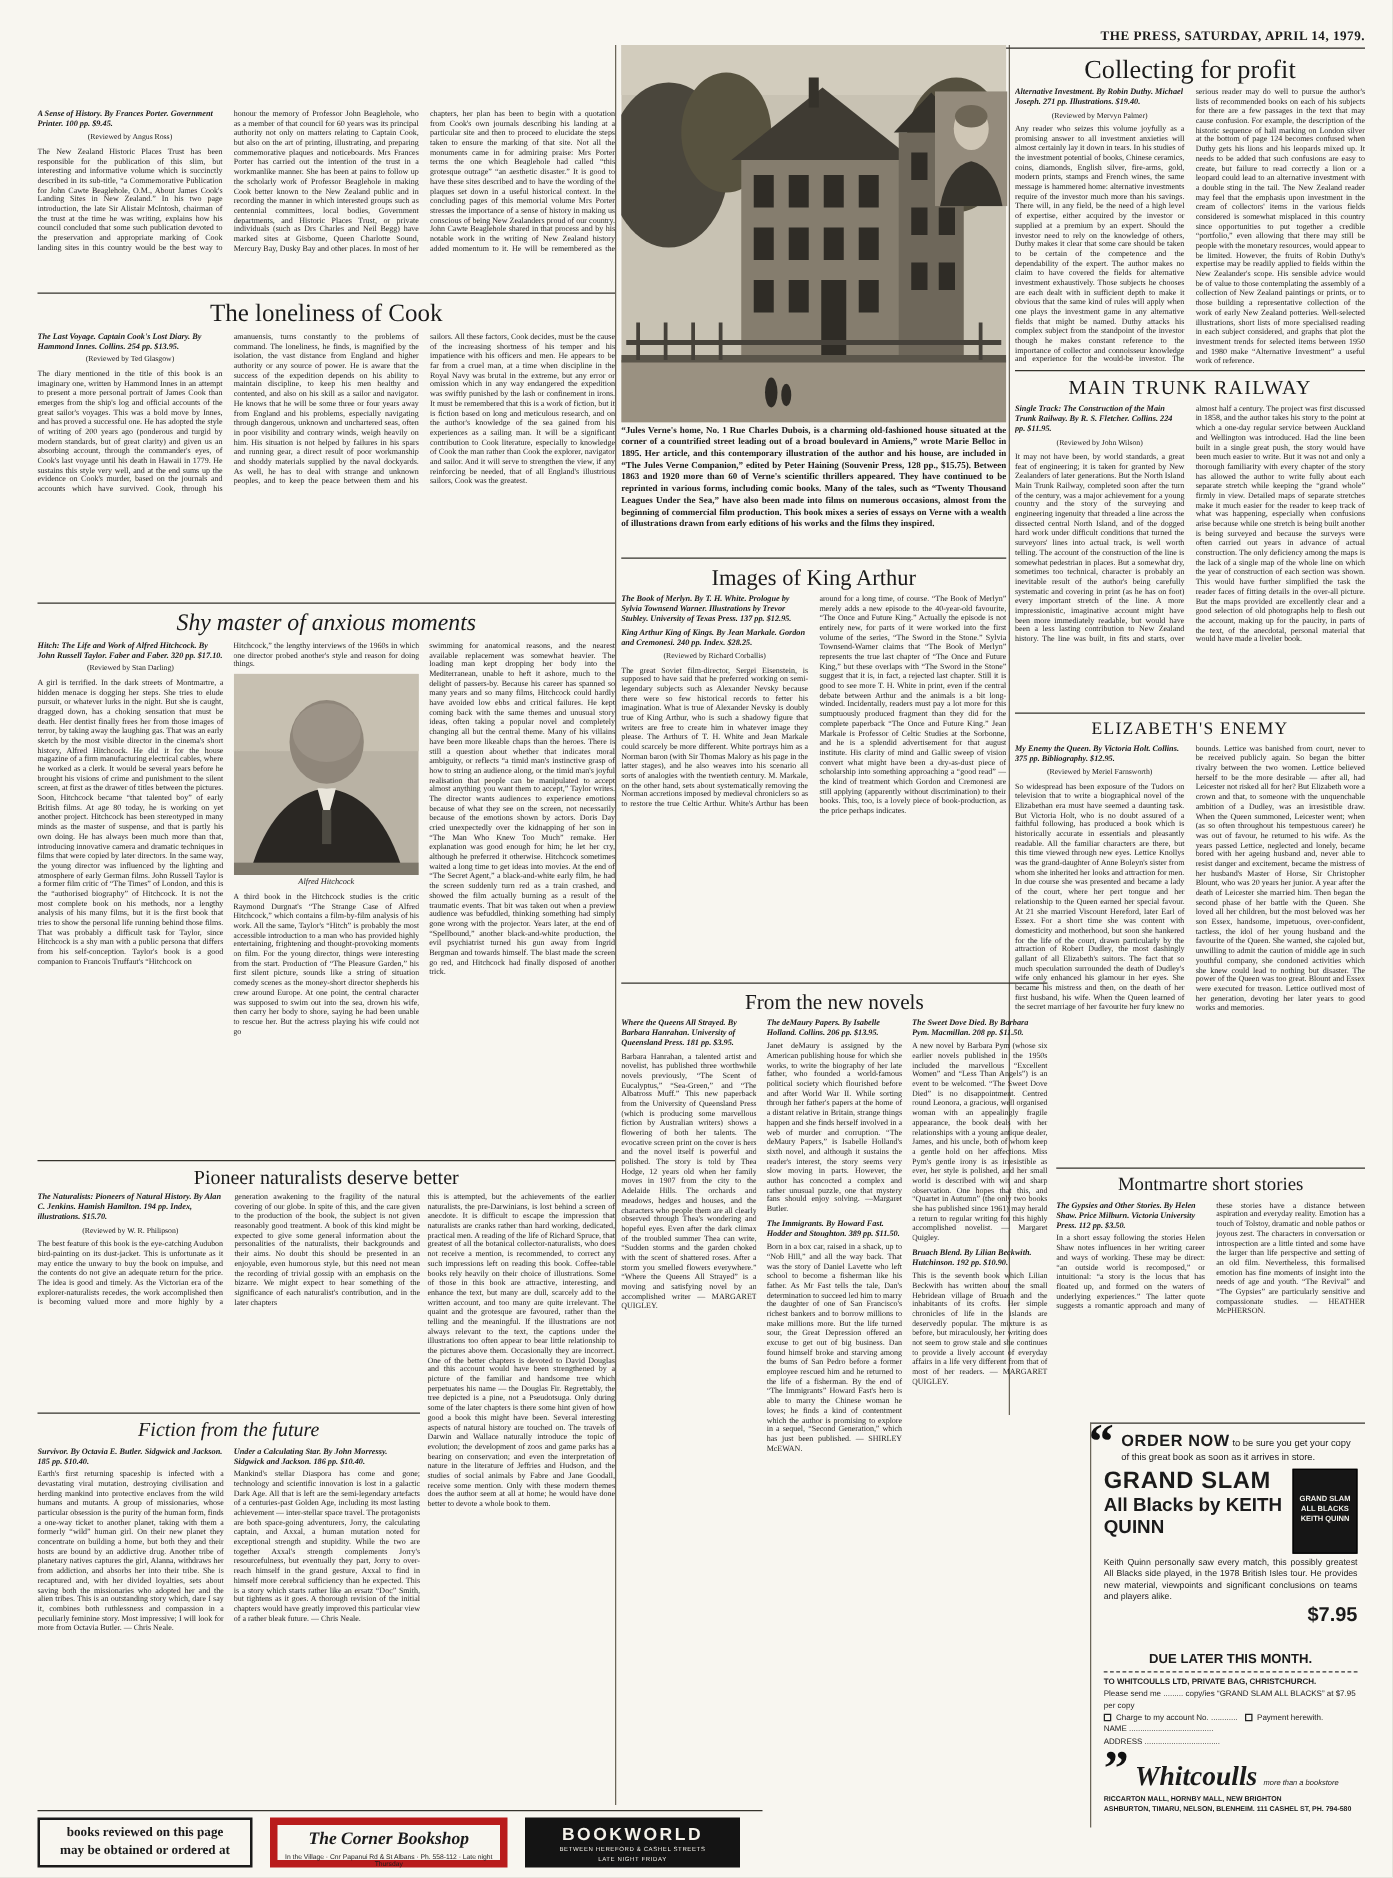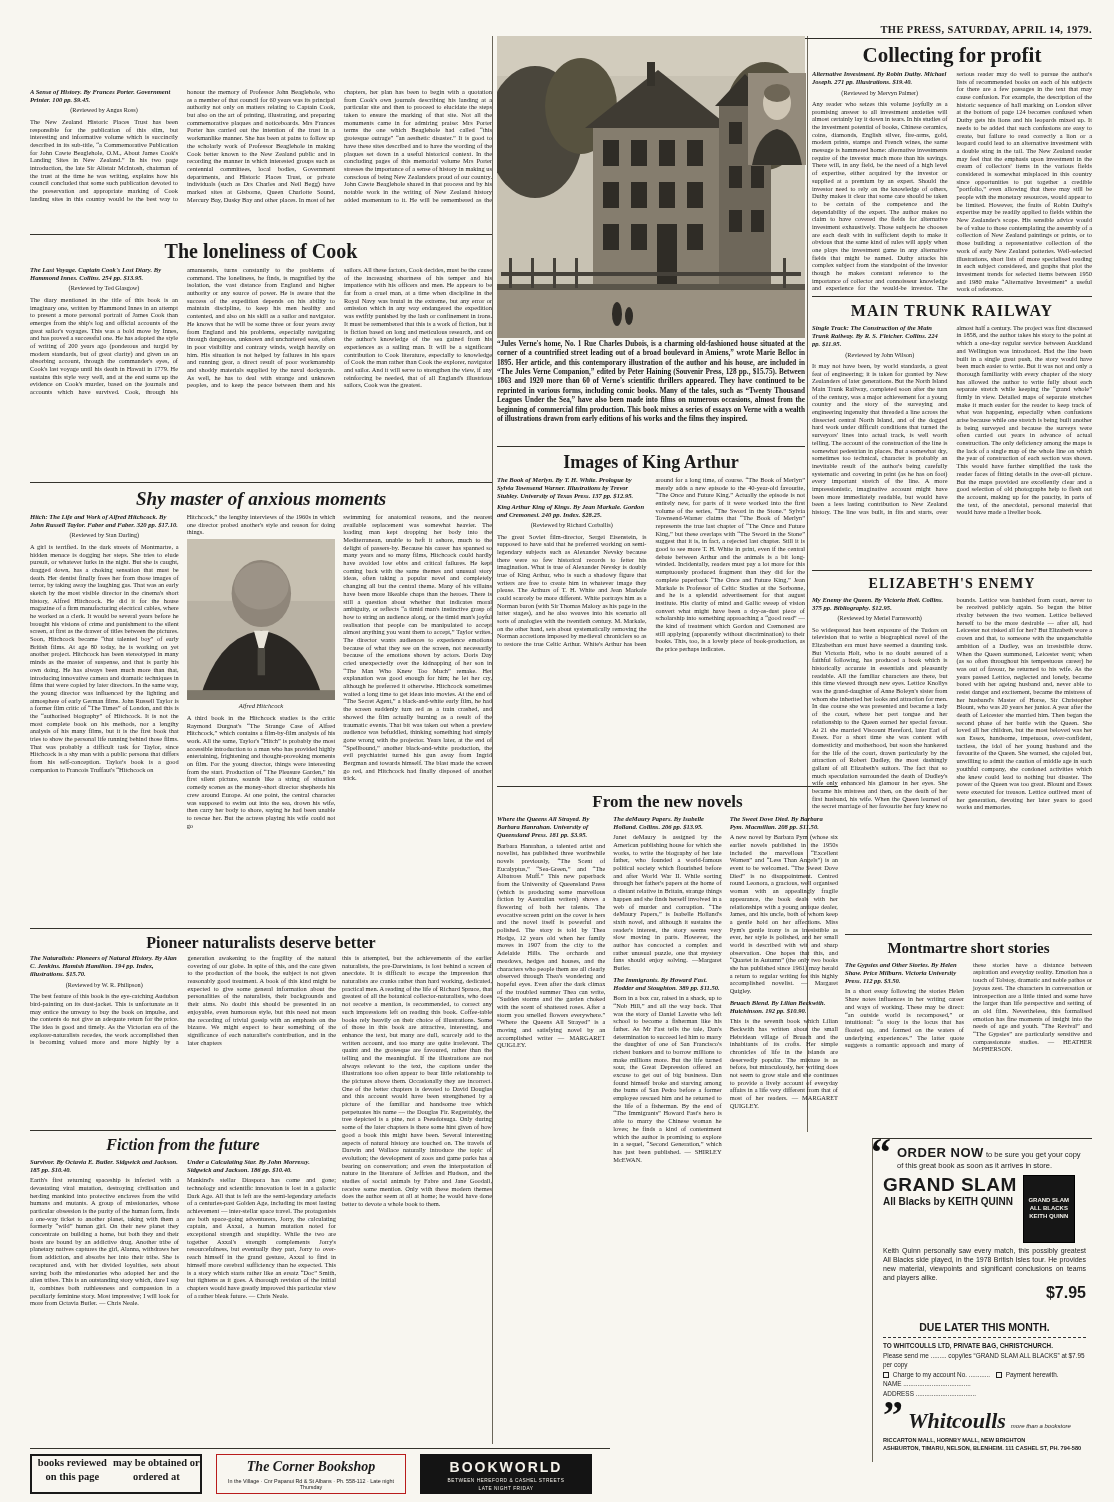--- a/index.html
+++ b/index.html
@@ -9,21 +9,21 @@
           font-family:"Liberation Serif", serif; }
   .abs { position:absolute; }
   .vrule { position:absolute; width:1px; background:#6b6659; }
 
   .dateline { font-size:10.5px; font-weight:bold; letter-spacing:.4px;
               text-align:right; border-bottom:1px solid #2e2c27; padding-bottom:3px; }
 
   .masthead { border:2px solid #151515; border-radius:8px; padding:3px 10px 5px;
               text-align:center; font-weight:bold; font-size:29px; letter-spacing:.5px; }
 
-  h2.hl { text-align:center; font-weight:bold; margin:2px 0 4px; line-height:1.05; }
+  h2.hl { text-align:center; font-weight:normal; margin:2px 0 4px; line-height:1.05; }
   .it { font-style:italic; }
 
   .body { font-size:6.4px; line-height:1.2; text-align:justify; overflow:hidden; }
   .cols2 { column-count:2; column-gap:9px; }
   .cols3 { column-count:3; column-gap:9px; }
   .binfo { display:block; font-weight:bold; font-style:italic; font-size:6.6px;
            margin-bottom:2px; text-align:left; line-height:1.25; }
   .reviewer { display:block; text-align:center; font-size:6.2px; margin:1px 0 4px; }
   .rule-top { border-top:1px solid #35332c; padding-top:4px; }
 
@@ -38,43 +38,43 @@
 
   
   .ad { border-top:1px solid #35332c; border-left:1px solid #6b6659; padding:4px 6px 0 10px;
         font-family:"Liberation Sans", sans-serif; }
   .bigquote { font-family:"Liberation Serif", serif; font-weight:bold; font-size:40px;
               line-height:.6; color:#111; }
   .order { font-size:7.5px; line-height:1.25; margin:2px 0 4px; }
   .order b { font-size:13px; letter-spacing:.5px; }
   .gs-row { display:flex; gap:6px; align-items:flex-start; margin-bottom:3px; }
   .gs-title { font-size:19px; font-weight:bold; letter-spacing:.5px; line-height:1; }
-  .gs-sub { font-size:10px; font-weight:bold; margin-top:2px; }
+  .gs-sub { font-size:15px; font-weight:bold; margin-top:2px; }
   .cover { width:52px; height:68px; background:#161616; color:#f3f1ea; flex:0 0 auto;
            display:flex; flex-direction:column; justify-content:center; text-align:center;
            font-size:6px; font-weight:bold; line-height:1.3; border:1px solid #000; }
   .ad-body { font-size:7px; line-height:1.3; text-align:justify; }
   .price-row { display:flex; justify-content:flex-end; align-items:center; margin:2px 0; }
   .price { font-size:16px; font-weight:bold; }
   .due { font-size:10.5px; font-weight:bold; text-align:center; margin:19px 0 4px; }
   .coupon { border-top:1px dashed #333; padding-top:3px; font-size:6.4px; line-height:1.5; }
   .cb { display:inline-block; width:6px; height:6px; border:1px solid #222;
         vertical-align:middle; margin-right:2px; }
   .logo-row { display:flex; align-items:baseline; gap:5px; margin-top:4px; }
   .wlogo { font-family:Liberation Serif, serif; font-style:italic; font-weight:bold;
            font-size:22px; }
   .tagline { font-size:6px; font-style:italic; }
   .stores { font-size:5.6px; font-weight:bold; line-height:1.5; margin-top:2px; }
 
   
   .bottom-ads { display:flex; gap:14px; border-top:1px solid #35332c; padding-top:5px; }
   .books-box { border:2px solid #1a1a1a; width:172px; height:40px; display:flex;
-               flex-direction:row; justify-content:center; text-align:center;
+               flex-direction:column; justify-content:center; text-align:center;
                font-size:10.5px; font-weight:bold; line-height:1.3; }
-  .corner-box { border:1px solid #b91c1c; width:190px; height:40px; text-align:center;
+  .corner-box { border:6px solid #b91c1c; width:190px; height:40px; text-align:center;
                 padding-top:4px; }
   .corner-name { font-style:italic; font-weight:bold; font-size:14px; }
   .corner-info { font-size:5.4px; margin-top:3px; font-family:"Liberation Sans",sans-serif; }
   .bookworld-box { background:#141414; color:#f5f2ea; width:172px; height:40px;
                    text-align:center; padding-top:5px; }
   .bookworld-name { font-weight:bold; font-size:14px; letter-spacing:2px;
                     font-family:"Liberation Sans",sans-serif; }
   .bookworld-info { font-size:4.8px; margin-top:3px; letter-spacing:.5px;
                     font-family:"Liberation Sans",sans-serif; }
 </style>

